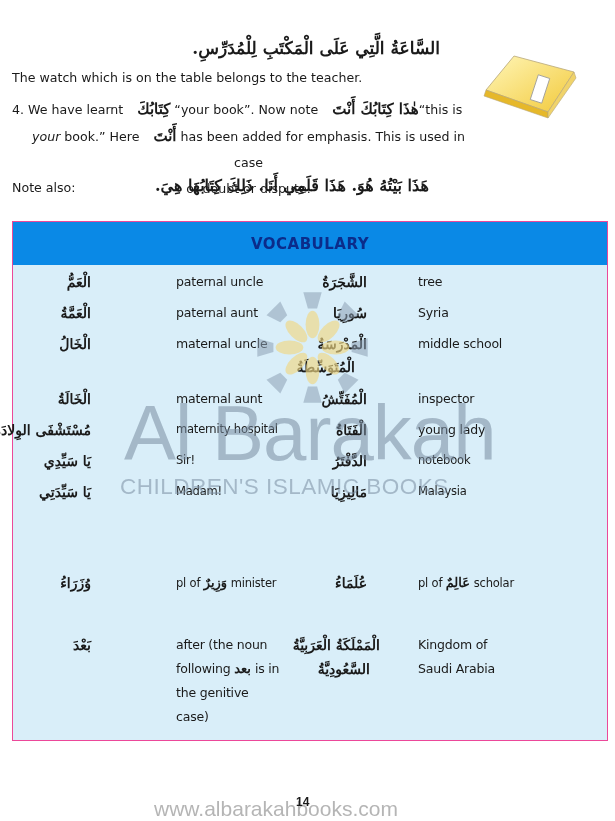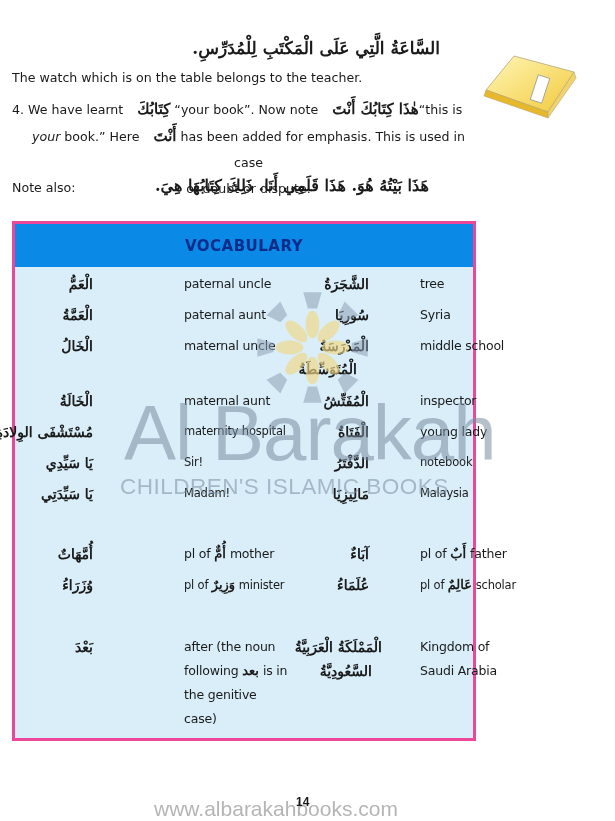--- a/index.html
+++ b/index.html
@@ -15,29 +15,29 @@
   .para { position: absolute; left: 12px; top: 96px; width: 458px; font-size: 12.6px; line-height: 26px; }
   .para .indent { padding-left: 15px; text-align: center; }
   .para .ar-inline { font-size: 15px; margin-left: 10px; }
   .para i { font-style: italic; }
   .note-line { position: absolute; left: 12px; top: 180px; width: 460px; font-size: 12.6px; }
   .note-line .ar { position: absolute; left: 143px; top: -4px; font-size: 16px; direction: rtl; }
 
   .book-illus { position: absolute; left: 476px; top: 38px; width: 110px; height: 82px; }
 
   
-  .vocab { position: absolute; left: 12px; top: 221px; width: 464px; height: 520px;
-           background: #d9eef9; border: 3px solid #ec4899; }
+  .vocab { position: absolute; left: 12px; top: 221px; width: 596px; height: 520px;
+           background: #d9eef9; border: 1px solid #ec4899; }
   .vocab-header { height: 43px; background: #0a89e6; display: flex; align-items: center; justify-content: center; }
   .vocab-title { color: #0b2c8a; font-weight: bold; font-size: 15px; letter-spacing: 0.5px; }
 
   .row { position: absolute; left: 0; width: 552px; height: 24px; }
   .cell { position: absolute; top: 0; white-space: nowrap; }
   .c1 { right: 474px; font-size: 14px; }   
-  .c2 { left: 169px; }
+  .c2 { left: 163px; }
   .c3 { right: 198px; font-size: 14px; }   
   .c4 { left: 405px; }
   .small { font-size: 11.5px; }
   .ar-in { font-family: "DejaVu Serif", serif; font-weight: bold; font-size: 13px; direction: rtl; unicode-bidi: isolate; }
 
   
   .watermark { position: absolute; left: 0; top: 0; width: 615px; height: 821px; pointer-events: none; }
   .wm-big { position: absolute; left: 124px; top: 388px; font-size: 78px; color: rgba(120,140,160,0.55); font-family: "Liberation Sans", sans-serif; letter-spacing: -1px; }
   .wm-sub { position: absolute; left: 120px; top: 474px; font-size: 22.5px; color: rgba(120,140,160,0.55); font-family: "Liberation Sans", sans-serif; letter-spacing: 0.5px; }
 
@@ -128,26 +128,20 @@
     <span class="cell c4 en small">notebook</span>
   </div>
   <div class="row" style="top:262px">
     <span class="cell c1 ar">يَا سَيِّدَتِي</span>
     <span class="cell c2 en small">Madam!</span>
     <span class="cell c3 ar">مَالِيزِيَا</span>
     <span class="cell c4 en small">Malaysia</span>
   </div>
 
 
-  <div class="row" style="top:322px">
-    <span class="cell c1 ar">أُمَّهَاتٌ</span>
-    <span class="cell c2 en"><span>pl of</span> <span class="ar-in">أُمٌّ</span> <span>mother</span></span>
-    <span class="cell c3 ar">آبَاءٌ</span>
-    <span class="cell c4 en"><span>pl of</span> <span class="ar-in">أَبٌ</span> <span>father</span></span>
-  </div>
   <div class="row" style="top:353px">
     <span class="cell c1 ar">وُزَرَاءُ</span>
     <span class="cell c2 en small"><span>pl of</span> <span class="ar-in">وَزِيرٌ</span> <span>minister</span></span>
     <span class="cell c3 ar">عُلَمَاءُ</span>
     <span class="cell c4 en small"><span>pl of</span> <span class="ar-in">عَالِمٌ</span> <span>scholar</span></span>
   </div>
 
   <div class="row" style="top:415px; height:100px">
     <span class="cell c1 ar">بَعْدَ</span>
     <span class="cell c2 en" style="top:0">after (the noun</span>

